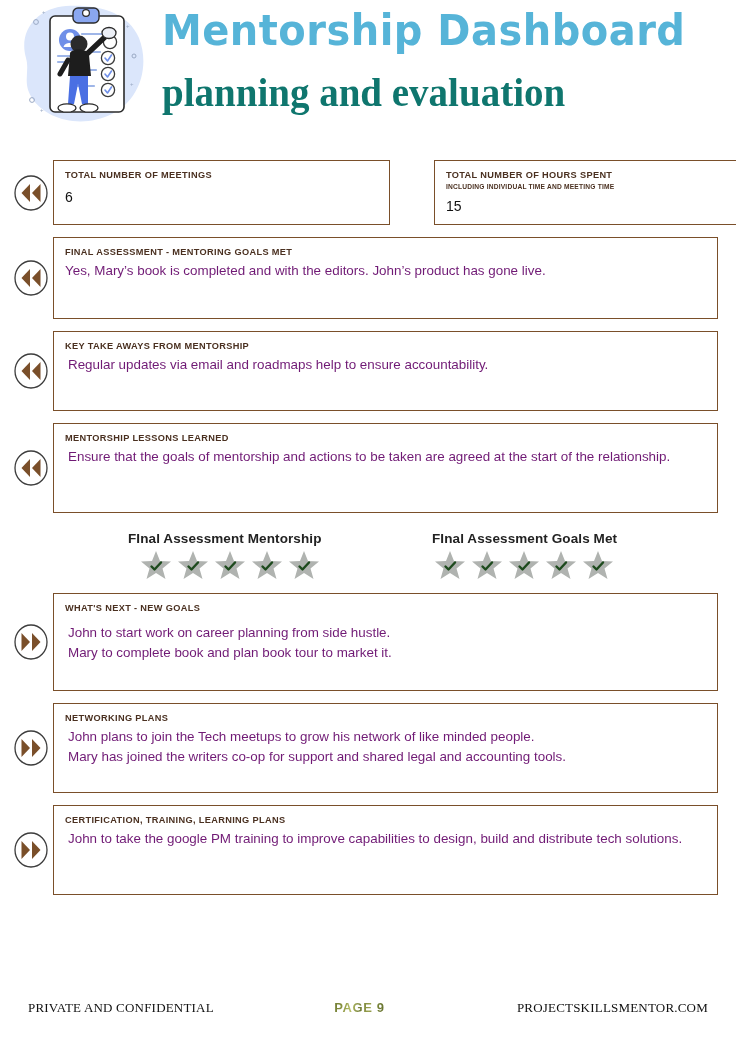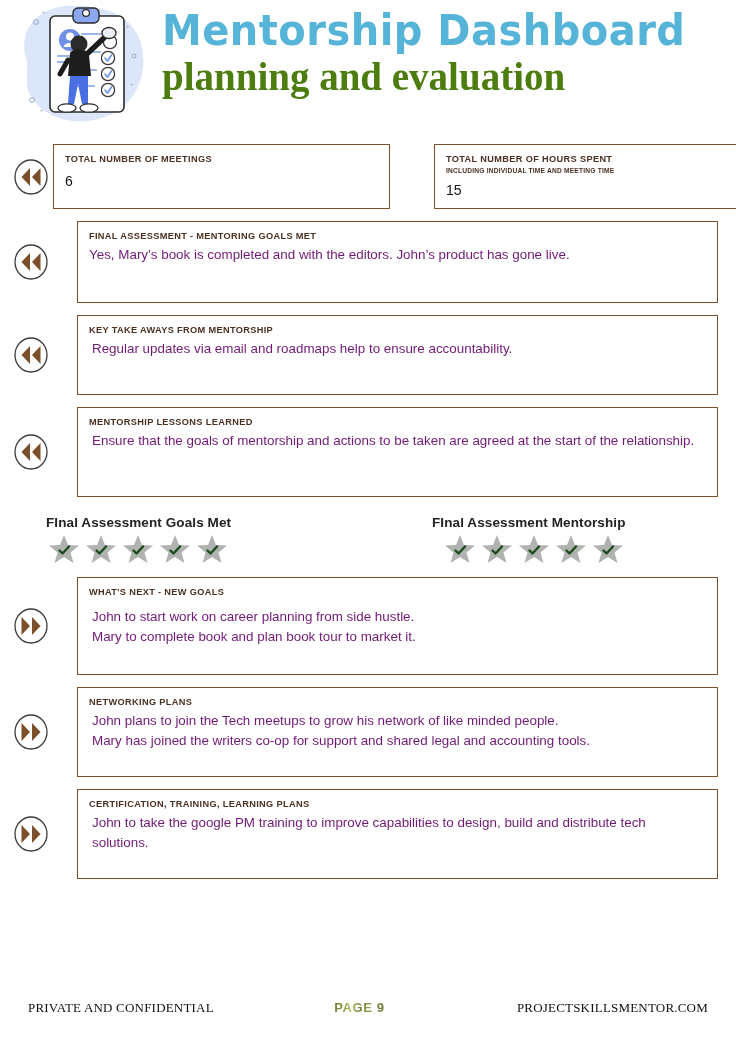--- a/index.html
+++ b/index.html
@@ -45,22 +45,22 @@
     color: #56b4d8;
     white-space: nowrap;
     transform: scaleX(0.93);
     transform-origin: left center;
   }
   .title-sub {
     font-family: "Liberation Serif", serif;
     font-weight: 700;
     font-size: 39px;
     line-height: 44px;
-    color: #4d7c0f;
-    margin-top: 1px;
+    color: #0f766e;
+    margin-top: 17px;
     white-space: nowrap;
   }
 
   
   .row {
     position: relative;
     display: flex;
     align-items: stretch;
     padding-left: 9px;
     box-sizing: border-box;
@@ -115,29 +115,29 @@
     font-family: "Liberation Sans", sans-serif;
     font-size: 13.4px;
     color: #701a75;
     line-height: 19.5px;
     margin-top: 3px;
     white-space: pre-line;
   }
   .card-body.indent { padding-left: 3px; }
 
   
-  .stats-row { margin-top: 12px; }
+  .stats-row { margin-top: 28px; }
   .stat-card { height: 65px; }
   .stat-left  { flex: 0 0 337px; width: 337px; }
   .stat-gap   { flex: 0 0 44px; }
   .stat-right { flex: 0 0 322px; width: 322px; }
   .stat-right .card-value { margin-top: 5px; }
 
   
-  .sect-row { margin-top: 12px; gap: 24px; }
+  .sect-row { margin-top: 12px; }
   .sect-card { flex: 1 1 auto; margin-right: 18px; }
   .h-short { height: 82px; }
   .h-med   { height: 80px; }
   .h-tall  { height: 90px; }
   .h-xtall { height: 98px; }
 
   
   .stars-section {
     margin-top: 18px;
     display: flex;
@@ -322,49 +322,49 @@
     </svg>
   </div>
   <div class="card sect-card h-tall">
     <div class="card-label">MENTORSHIP LESSONS LEARNED</div>
     <div class="card-body indent">Ensure that the goals of mentorship and actions to be taken are agreed at the start of the relationship.</div>
   </div>
 </div>
 
 <div class="stars-section">
 
+  <div class="star-group right">
+    <div class="star-title">FInal Assessment Mentorship</div>
+    <div class="star-row right-pad">
+      <svg class="star" viewBox="0 0 32 32">
+          <path d="M16 2 L20 12 L31 12.5 L22.5 19.5 L25.5 30 L16 24 L6.5 30 L9.5 19.5 L1 12.5 L12 12 Z" fill="#b0b3b0"></path>
+          <path d="M11.5 17.5 L14.5 20.5 L21 13.5" stroke="#1d4a1d" stroke-width="2.4" fill="none" stroke-linecap="round" stroke-linejoin="round"></path>
+        </svg>
+      <svg class="star" viewBox="0 0 32 32">
+          <path d="M16 2 L20 12 L31 12.5 L22.5 19.5 L25.5 30 L16 24 L6.5 30 L9.5 19.5 L1 12.5 L12 12 Z" fill="#b0b3b0"></path>
+          <path d="M11.5 17.5 L14.5 20.5 L21 13.5" stroke="#1d4a1d" stroke-width="2.4" fill="none" stroke-linecap="round" stroke-linejoin="round"></path>
+        </svg>
+      <svg class="star" viewBox="0 0 32 32">
+          <path d="M16 2 L20 12 L31 12.5 L22.5 19.5 L25.5 30 L16 24 L6.5 30 L9.5 19.5 L1 12.5 L12 12 Z" fill="#b0b3b0"></path>
+          <path d="M11.5 17.5 L14.5 20.5 L21 13.5" stroke="#1d4a1d" stroke-width="2.4" fill="none" stroke-linecap="round" stroke-linejoin="round"></path>
+        </svg>
+      <svg class="star" viewBox="0 0 32 32">
+          <path d="M16 2 L20 12 L31 12.5 L22.5 19.5 L25.5 30 L16 24 L6.5 30 L9.5 19.5 L1 12.5 L12 12 Z" fill="#b0b3b0"></path>
+          <path d="M11.5 17.5 L14.5 20.5 L21 13.5" stroke="#1d4a1d" stroke-width="2.4" fill="none" stroke-linecap="round" stroke-linejoin="round"></path>
+        </svg>
+      <svg class="star" viewBox="0 0 32 32">
+          <path d="M16 2 L20 12 L31 12.5 L22.5 19.5 L25.5 30 L16 24 L6.5 30 L9.5 19.5 L1 12.5 L12 12 Z" fill="#b0b3b0"></path>
+          <path d="M11.5 17.5 L14.5 20.5 L21 13.5" stroke="#1d4a1d" stroke-width="2.4" fill="none" stroke-linecap="round" stroke-linejoin="round"></path>
+        </svg>
+    </div>
+  </div>
+
   <div class="star-group">
     <div class="star-title">FInal Assessment Goals Met</div>
     <div class="star-row">
-      <svg class="star" viewBox="0 0 32 32">
-          <path d="M16 2 L20 12 L31 12.5 L22.5 19.5 L25.5 30 L16 24 L6.5 30 L9.5 19.5 L1 12.5 L12 12 Z" fill="#b0b3b0"></path>
-          <path d="M11.5 17.5 L14.5 20.5 L21 13.5" stroke="#1d4a1d" stroke-width="2.4" fill="none" stroke-linecap="round" stroke-linejoin="round"></path>
-        </svg>
-      <svg class="star" viewBox="0 0 32 32">
-          <path d="M16 2 L20 12 L31 12.5 L22.5 19.5 L25.5 30 L16 24 L6.5 30 L9.5 19.5 L1 12.5 L12 12 Z" fill="#b0b3b0"></path>
-          <path d="M11.5 17.5 L14.5 20.5 L21 13.5" stroke="#1d4a1d" stroke-width="2.4" fill="none" stroke-linecap="round" stroke-linejoin="round"></path>
-        </svg>
-      <svg class="star" viewBox="0 0 32 32">
-          <path d="M16 2 L20 12 L31 12.5 L22.5 19.5 L25.5 30 L16 24 L6.5 30 L9.5 19.5 L1 12.5 L12 12 Z" fill="#b0b3b0"></path>
-          <path d="M11.5 17.5 L14.5 20.5 L21 13.5" stroke="#1d4a1d" stroke-width="2.4" fill="none" stroke-linecap="round" stroke-linejoin="round"></path>
-        </svg>
-      <svg class="star" viewBox="0 0 32 32">
-          <path d="M16 2 L20 12 L31 12.5 L22.5 19.5 L25.5 30 L16 24 L6.5 30 L9.5 19.5 L1 12.5 L12 12 Z" fill="#b0b3b0"></path>
-          <path d="M11.5 17.5 L14.5 20.5 L21 13.5" stroke="#1d4a1d" stroke-width="2.4" fill="none" stroke-linecap="round" stroke-linejoin="round"></path>
-        </svg>
-      <svg class="star" viewBox="0 0 32 32">
-          <path d="M16 2 L20 12 L31 12.5 L22.5 19.5 L25.5 30 L16 24 L6.5 30 L9.5 19.5 L1 12.5 L12 12 Z" fill="#b0b3b0"></path>
-          <path d="M11.5 17.5 L14.5 20.5 L21 13.5" stroke="#1d4a1d" stroke-width="2.4" fill="none" stroke-linecap="round" stroke-linejoin="round"></path>
-        </svg>
-    </div>
-  </div>
-
-  <div class="star-group right">
-    <div class="star-title">FInal Assessment Mentorship</div>
-    <div class="star-row right-pad">
       <svg class="star" viewBox="0 0 32 32">
           <path d="M16 2 L20 12 L31 12.5 L22.5 19.5 L25.5 30 L16 24 L6.5 30 L9.5 19.5 L1 12.5 L12 12 Z" fill="#b0b3b0"></path>
           <path d="M11.5 17.5 L14.5 20.5 L21 13.5" stroke="#1d4a1d" stroke-width="2.4" fill="none" stroke-linecap="round" stroke-linejoin="round"></path>
         </svg>
       <svg class="star" viewBox="0 0 32 32">
           <path d="M16 2 L20 12 L31 12.5 L22.5 19.5 L25.5 30 L16 24 L6.5 30 L9.5 19.5 L1 12.5 L12 12 Z" fill="#b0b3b0"></path>
           <path d="M11.5 17.5 L14.5 20.5 L21 13.5" stroke="#1d4a1d" stroke-width="2.4" fill="none" stroke-linecap="round" stroke-linejoin="round"></path>
         </svg>
       <svg class="star" viewBox="0 0 32 32">
           <path d="M16 2 L20 12 L31 12.5 L22.5 19.5 L25.5 30 L16 24 L6.5 30 L9.5 19.5 L1 12.5 L12 12 Z" fill="#b0b3b0"></path>

